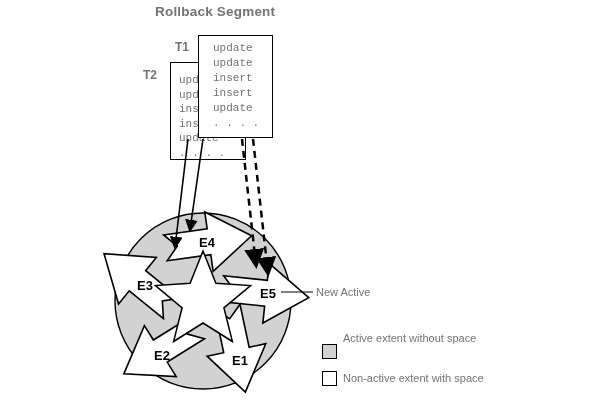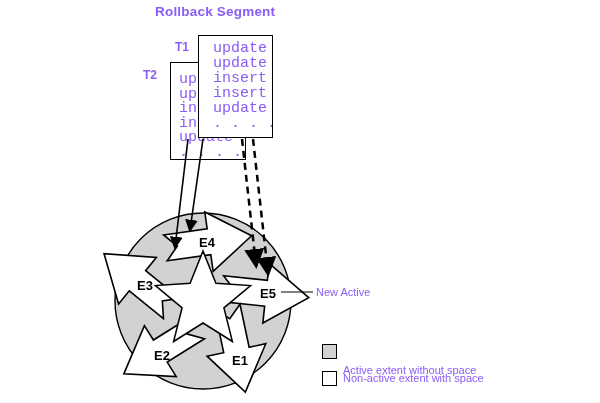--- a/index.html
+++ b/index.html
@@ -1,37 +1,37 @@
 <!DOCTYPE html>
 <html><head>
 <meta charset="utf-8">
 <style>
   html,body{margin:0;padding:0;background:#fff;}
   #canvas{
     position:relative;width:600px;height:403px;background:#ffffff;overflow:hidden;
-    font-family:"Liberation Sans",sans-serif;color:#8b5cf6;
+    font-family:"Liberation Sans",sans-serif;color:#737373;
   }
   .abs{position:absolute;}
   #title{left:155px;top:4px;font-size:13.5px;font-weight:bold;letter-spacing:.2px;}
   .txn-label{font-size:12px;font-weight:bold;margin-top:8px;}
   #t1-label{left:175px;top:32px;}
   #t2-label{left:143px;top:60px;}
   .stmt-box{
     background:#ffffff;border:1.5px solid #000;box-sizing:border-box;overflow:hidden;
-    font-family:"Liberation Mono",monospace;font-size:15px;
+    font-family:"Liberation Mono",monospace;font-size:11px;
   }
   #t2-box{left:170px;top:62px;width:76px;height:98px;padding:10px 0 0 8px;line-height:14.5px;z-index:1;}
   #t1-box{left:198px;top:35px;width:75px;height:103px;padding:5px 0 0 14px;line-height:15px;z-index:2;}
   .stmt-line{white-space:pre;}
   #diagram-svg{left:0;top:0;z-index:3;}
   #new-extent-label{left:316px;top:286px;font-size:11px;z-index:4;}
   .legend-swatch{width:13px;height:13px;border:1px solid #000;box-sizing:content-box;}
   .legend-label{font-size:11px;}
   #legend-swatch-active{left:322px;top:344px;}
-  #legend-label-active{left:343px;top:364px;}
+  #legend-label-active{left:343px;top:332px;}
   #legend-swatch-nonactive{left:322px;top:371px;}
   #legend-label-nonactive{left:343px;top:372px;}
   .extent-arrow{fill:#ffffff;stroke:#000;stroke-width:1.6;stroke-linejoin:miter;}
   .extent-label{font-size:13px;font-weight:bold;text-anchor:middle;fill:#000;
     font-family:"Liberation Sans",sans-serif;}
   .txn-arrow{stroke:#000;stroke-width:1.6;fill:none;}
   .txn-arrow-dashed{stroke:#000;stroke-width:2.5;fill:none;stroke-dasharray:7 5;}
 </style>
 </head>
 <body>

